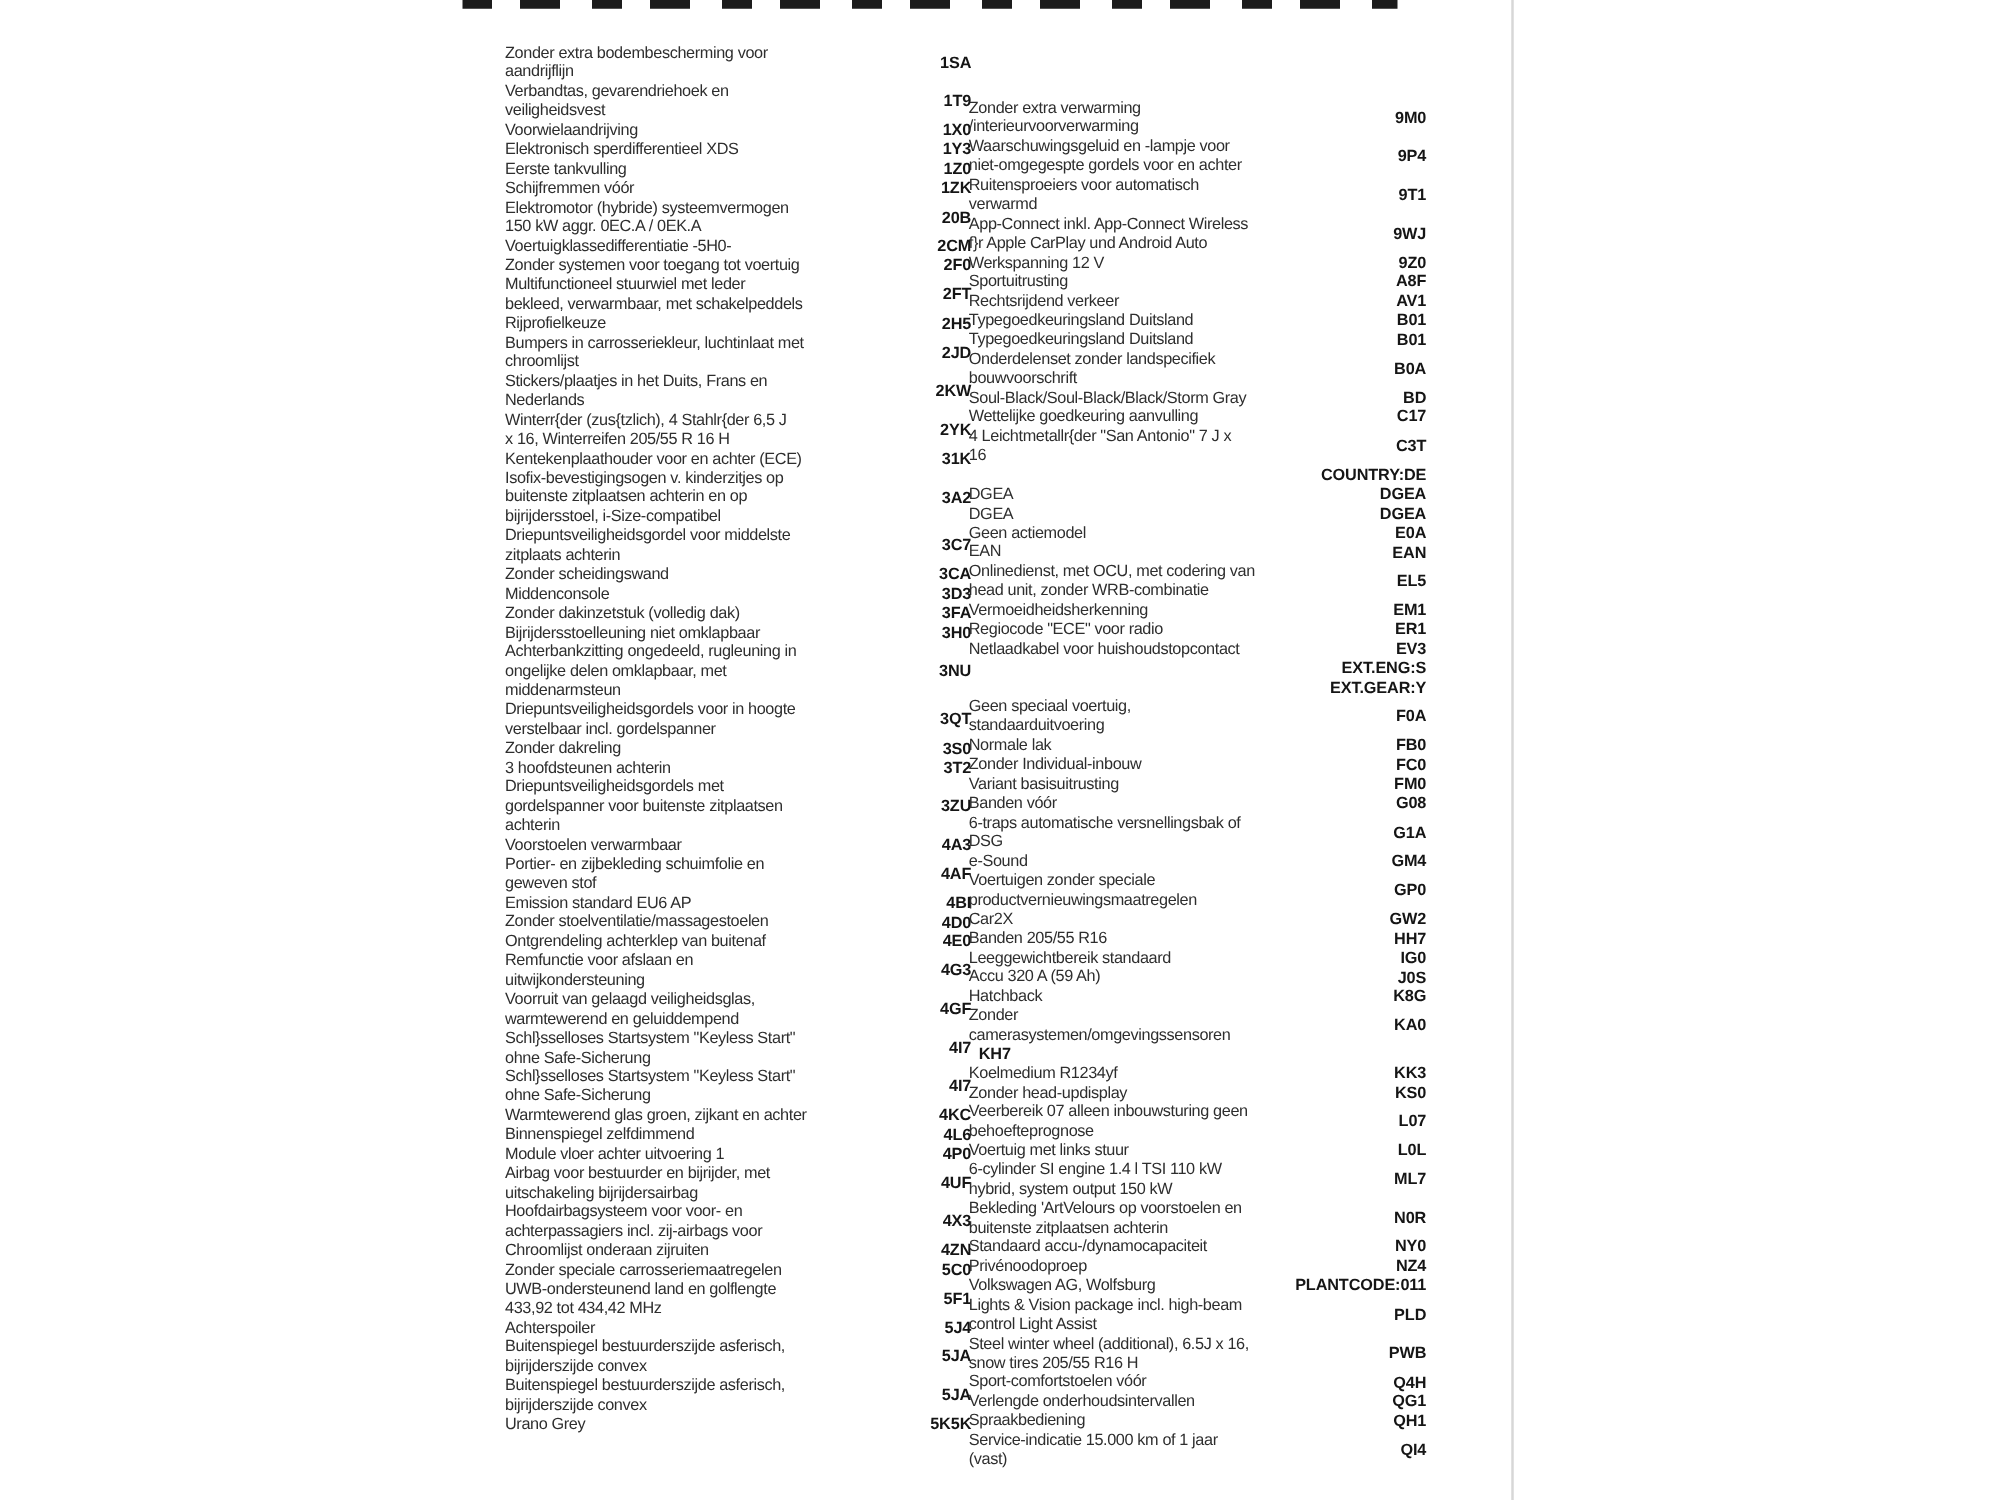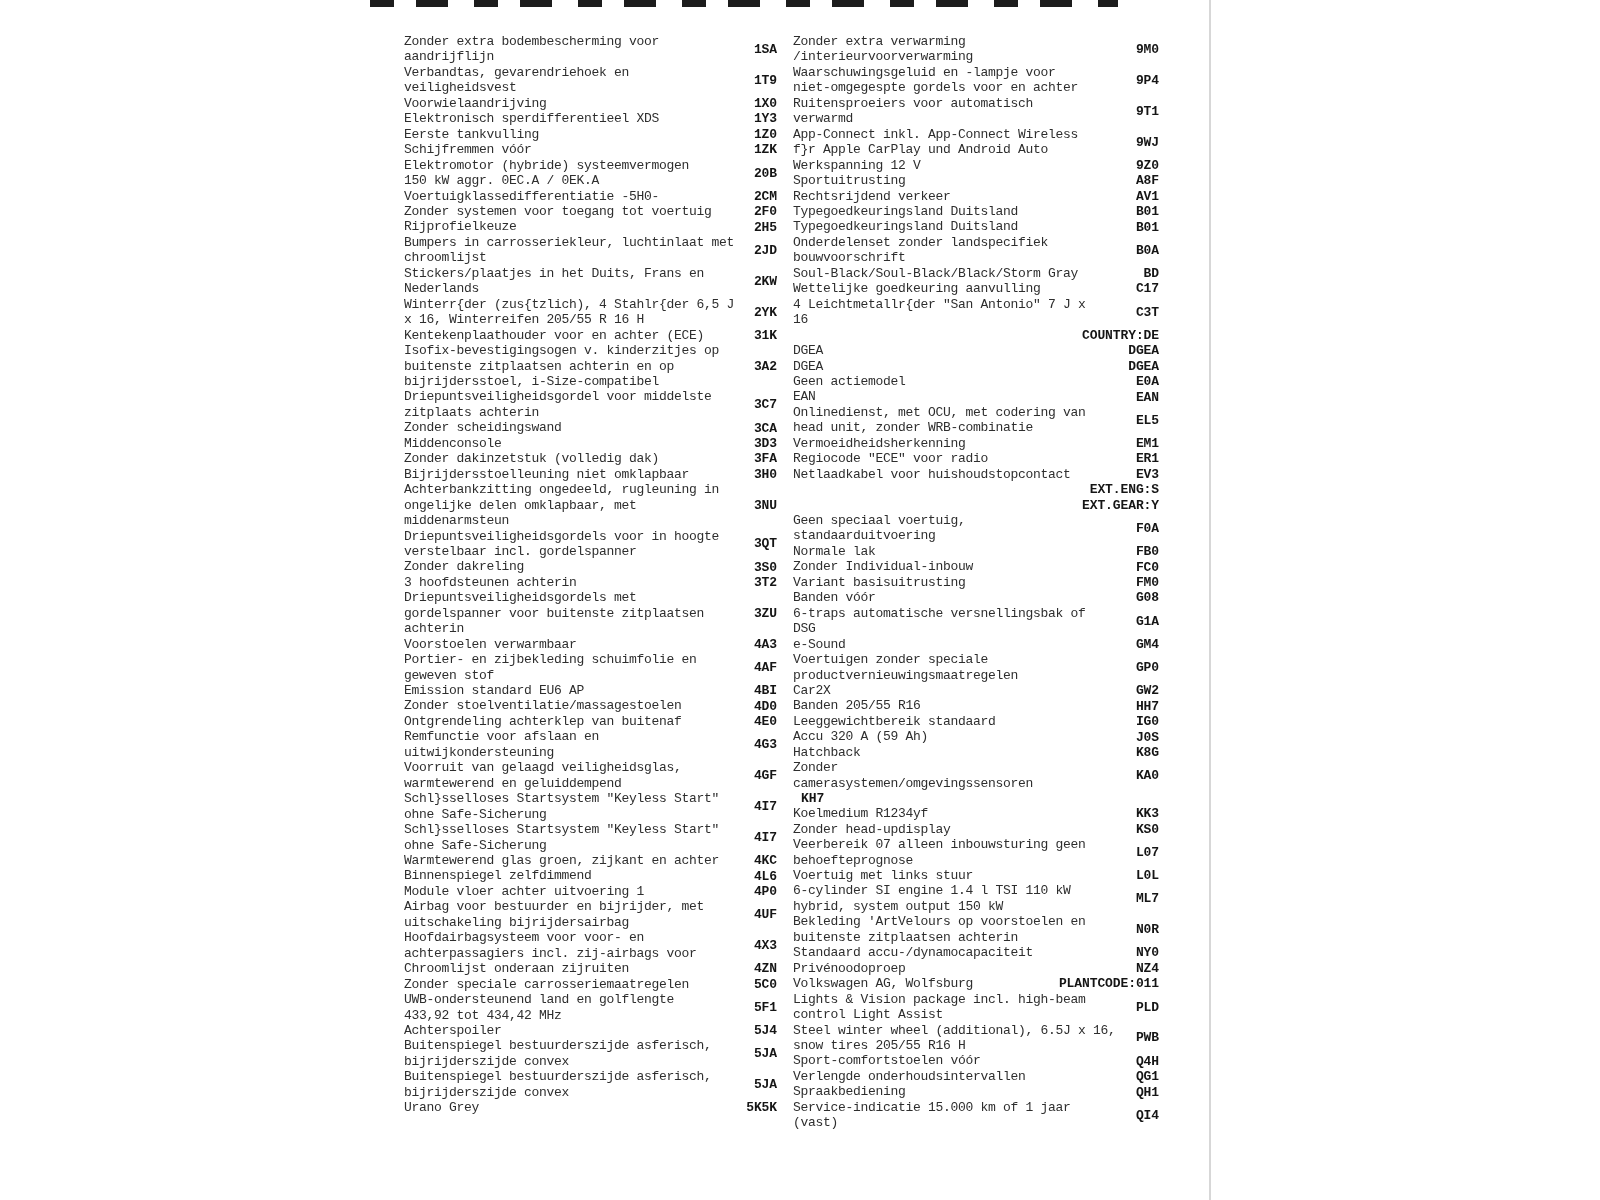--- a/index.html
+++ b/index.html
@@ -6,21 +6,21 @@
     margin: 0;
     padding: 0;
     background: #ffffff;
   }
   .page {
     position: relative;
     width: 1600px;
     height: 1200px;
     background: #ffffff;
     overflow: hidden;
-    font-family: Liberation Mono, monospace;
+    font-family: Liberation Sans, sans-serif;
   }
   .top-strip {
     position: absolute;
     left: 370px;
     top: 0;
     width: 748px;
     height: 7px;
     background: repeating-linear-gradient(90deg,
       #1c1c1c 0px, #1c1c1c 24px,
       transparent 24px, transparent 46px,
@@ -35,21 +35,21 @@
     height: 1200px;
     background: #d7d7d7;
   }
   .col {
     position: absolute;
     top: 34px;
     display: flex;
     flex-direction: column;
   }
   .col-left  { left: 404px; width: 373px; }
-  .col-right { left: 793px; width: 366px; }
+  .col-right { left: 775px; width: 366px; margin-top: 44px; }
   .row {
     display: flex;
     align-items: center;
   }
   .desc {
     flex: 1 1 auto;
     white-space: pre;
     font-size: 13px;
     line-height: 15.45px;
     letter-spacing: -0.3px;
@@ -107,20 +107,25 @@
       </div>
       <div class="row">
         <div class="desc">Voertuigklassedifferentiatie -5H0-</div>
         <div class="code">2CM</div>
       </div>
       <div class="row">
         <div class="desc">Zonder systemen voor toegang tot voertuig</div>
         <div class="code">2F0</div>
       </div>
       <div class="row">
+        <div class="desc">Multifunctioneel stuurwiel met leder
+bekleed, verwarmbaar, met schakelpeddels</div>
+        <div class="code">2FT</div>
+      </div>
+      <div class="row">
         <div class="desc">Rijprofielkeuze</div>
         <div class="code">2H5</div>
       </div>
       <div class="row">
         <div class="desc">Bumpers in carrosseriekleur, luchtinlaat met
 chroomlijst</div>
         <div class="code">2JD</div>
       </div>
       <div class="row">
         <div class="desc">Stickers/plaatjes in het Duits, Frans en

